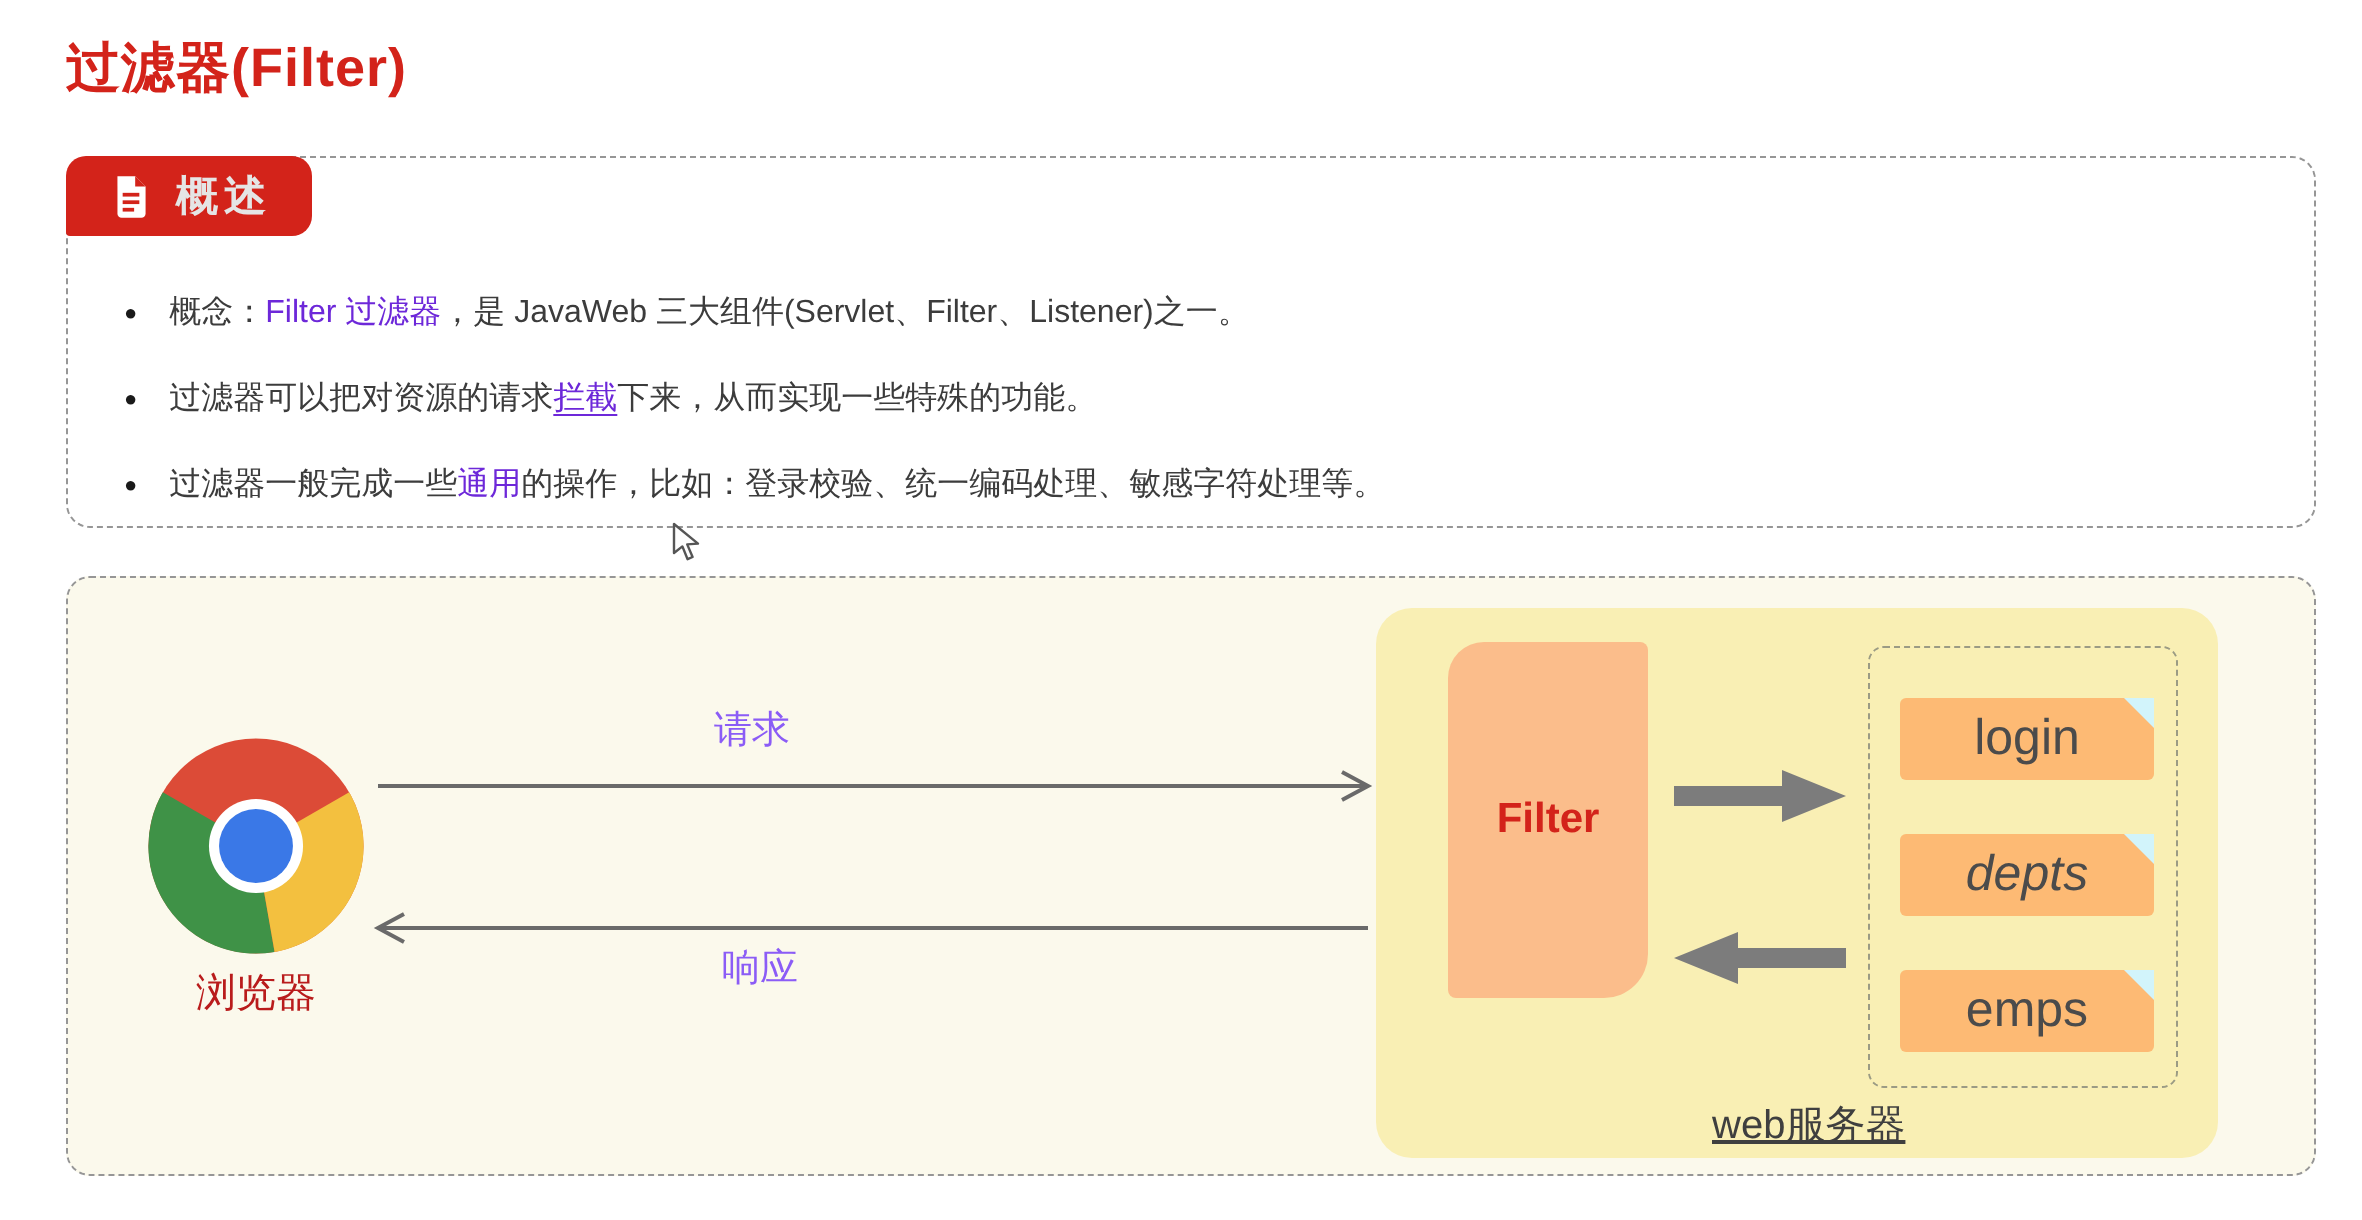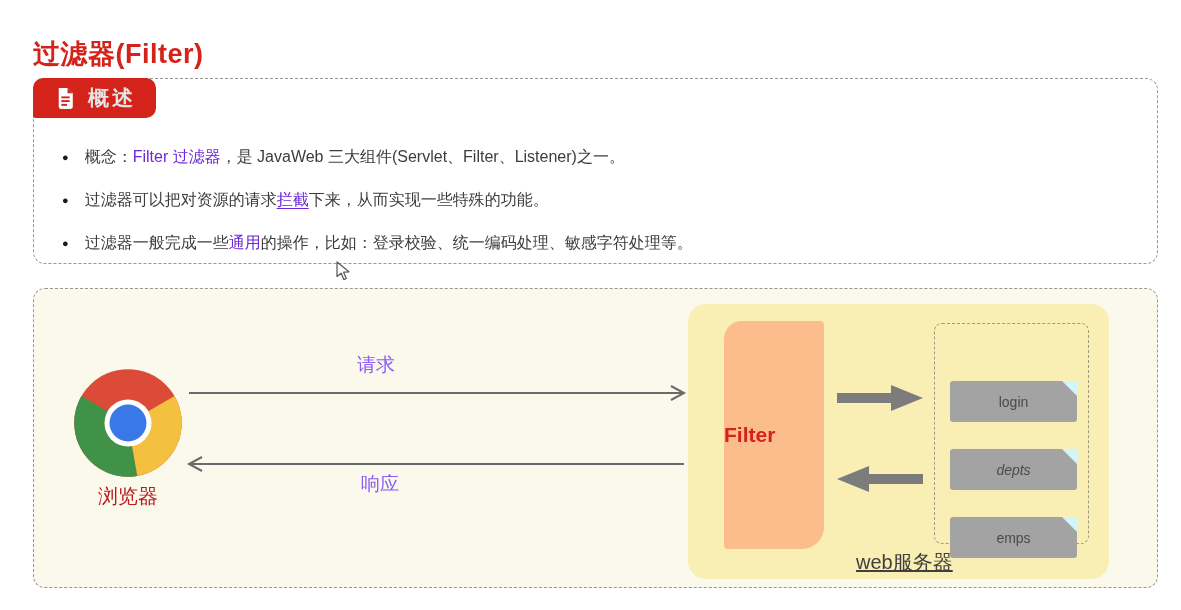--- a/index.html
+++ b/index.html
@@ -4,21 +4,21 @@
 <style>
   * { margin:0; padding:0; box-sizing:border-box; }
   html,body { background:#fff; }
   .page {
     position:relative; width:1181px; height:610px; overflow:hidden;
     background:#ffffff;
     font-family:"Liberation Sans","DejaVu Sans",sans-serif;
     color:#3c3c3c;
   }
   .page-title {
-    position:absolute; left:33px; top:36px;
+    position:absolute; left:33px; top:16px;
     font-size:27px; font-weight:bold; color:#d3231a; letter-spacing:0.5px;
   }
   
   .overview-box {
     position:absolute; left:33px; top:78px; width:1125px; height:186px;
     border:1px dashed #969696; border-radius:12px; background:#ffffff;
   }
   .badge {
     position:absolute; left:-1px; top:-1px; height:40px;
     background:#d3231a; border-radius:10px 10px 10px 2px;
@@ -37,35 +37,35 @@
   }
   .chrome-icon { position:absolute; left:38px; top:78px; }
   .browser-label { position:absolute; left:38px; top:194px; width:112px; text-align:center; font-size:20px; color:#b91c1c; }
   .thin-arrow { position:absolute; }
   .flow-label { position:absolute; font-size:19px; color:#8b5cf6; }
   .server-box {
     position:absolute; left:654px; top:15px; width:421px; height:275px;
     background:#f9efb4; border-radius:18px;
   }
   .filter-shape {
-    position:absolute; left:36px; top:17px; width:100px; height:228px;
+    position:absolute; left:36px; top:17px; width:100px; height:178px;
     background:#fbbd8b; border-radius:18px 4px 22px 4px;
-    display:flex; align-items:center; 
+    display:flex; align-items:center; justify-content:center;
   }
   .filter-label { color:#d3231a; font-weight:bold; font-size:21px; }
   .thick-arrow { position:absolute; }
   .resources-box {
     position:absolute; left:246px; top:19px; width:155px; height:221px;
     border:1px dashed #9b9b84; border-radius:8px;
   }
   .resource {
     position:absolute; left:15px; width:127px; height:41px;
-    background:#a3a3a3; border-radius:3px;
+    background:#fdba74; border-radius:3px;
     display:flex; align-items:center; justify-content:center;
-    font-size:14px; color:#4b4b4b;margin-top:32px;
+    font-size:25px; color:#4b4b4b;
   }
   .resource .fold { position:absolute; top:0; right:0; }
   .server-label { position:absolute; left:168px; top:245px; font-size:20px; color:#3f3f3f;text-decoration:underline; }
   .cursor { position:absolute; left:336px; top:261px; }
 </style>
 </head>
 <body>
 
 <div class="page">
 

